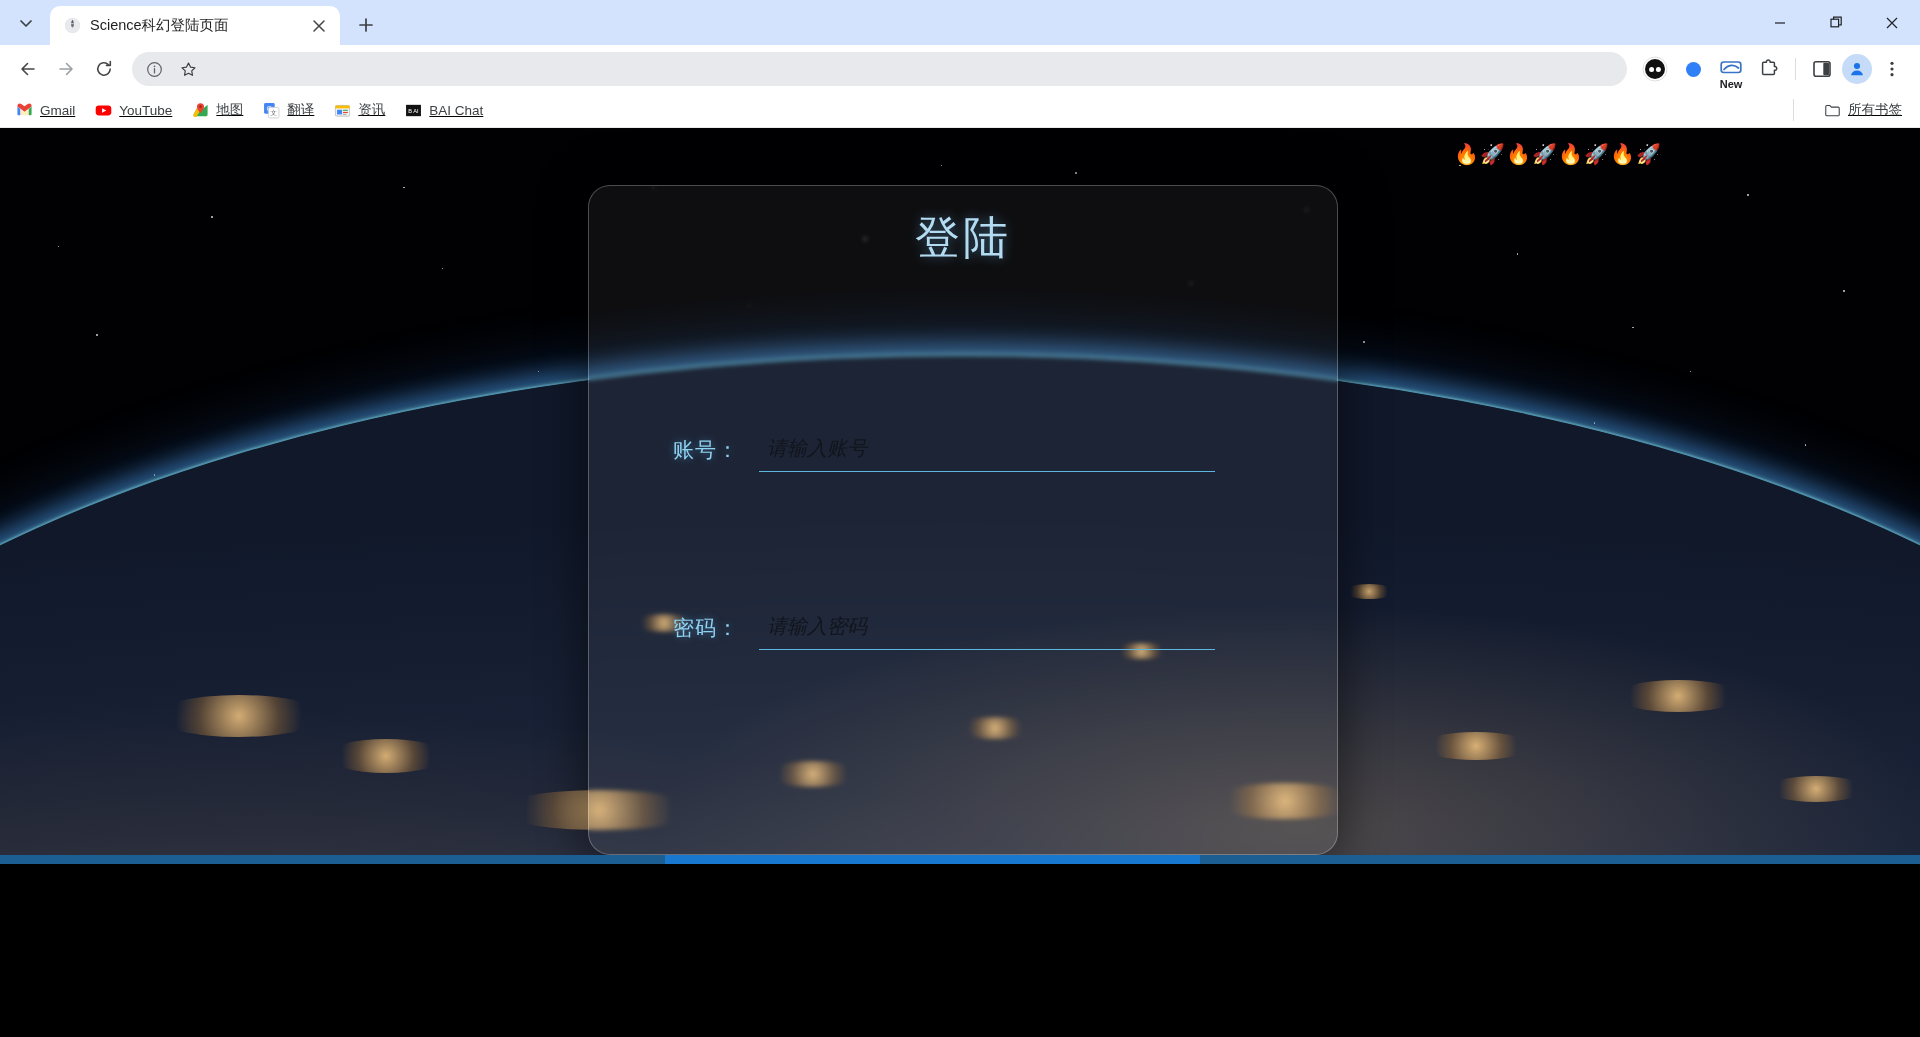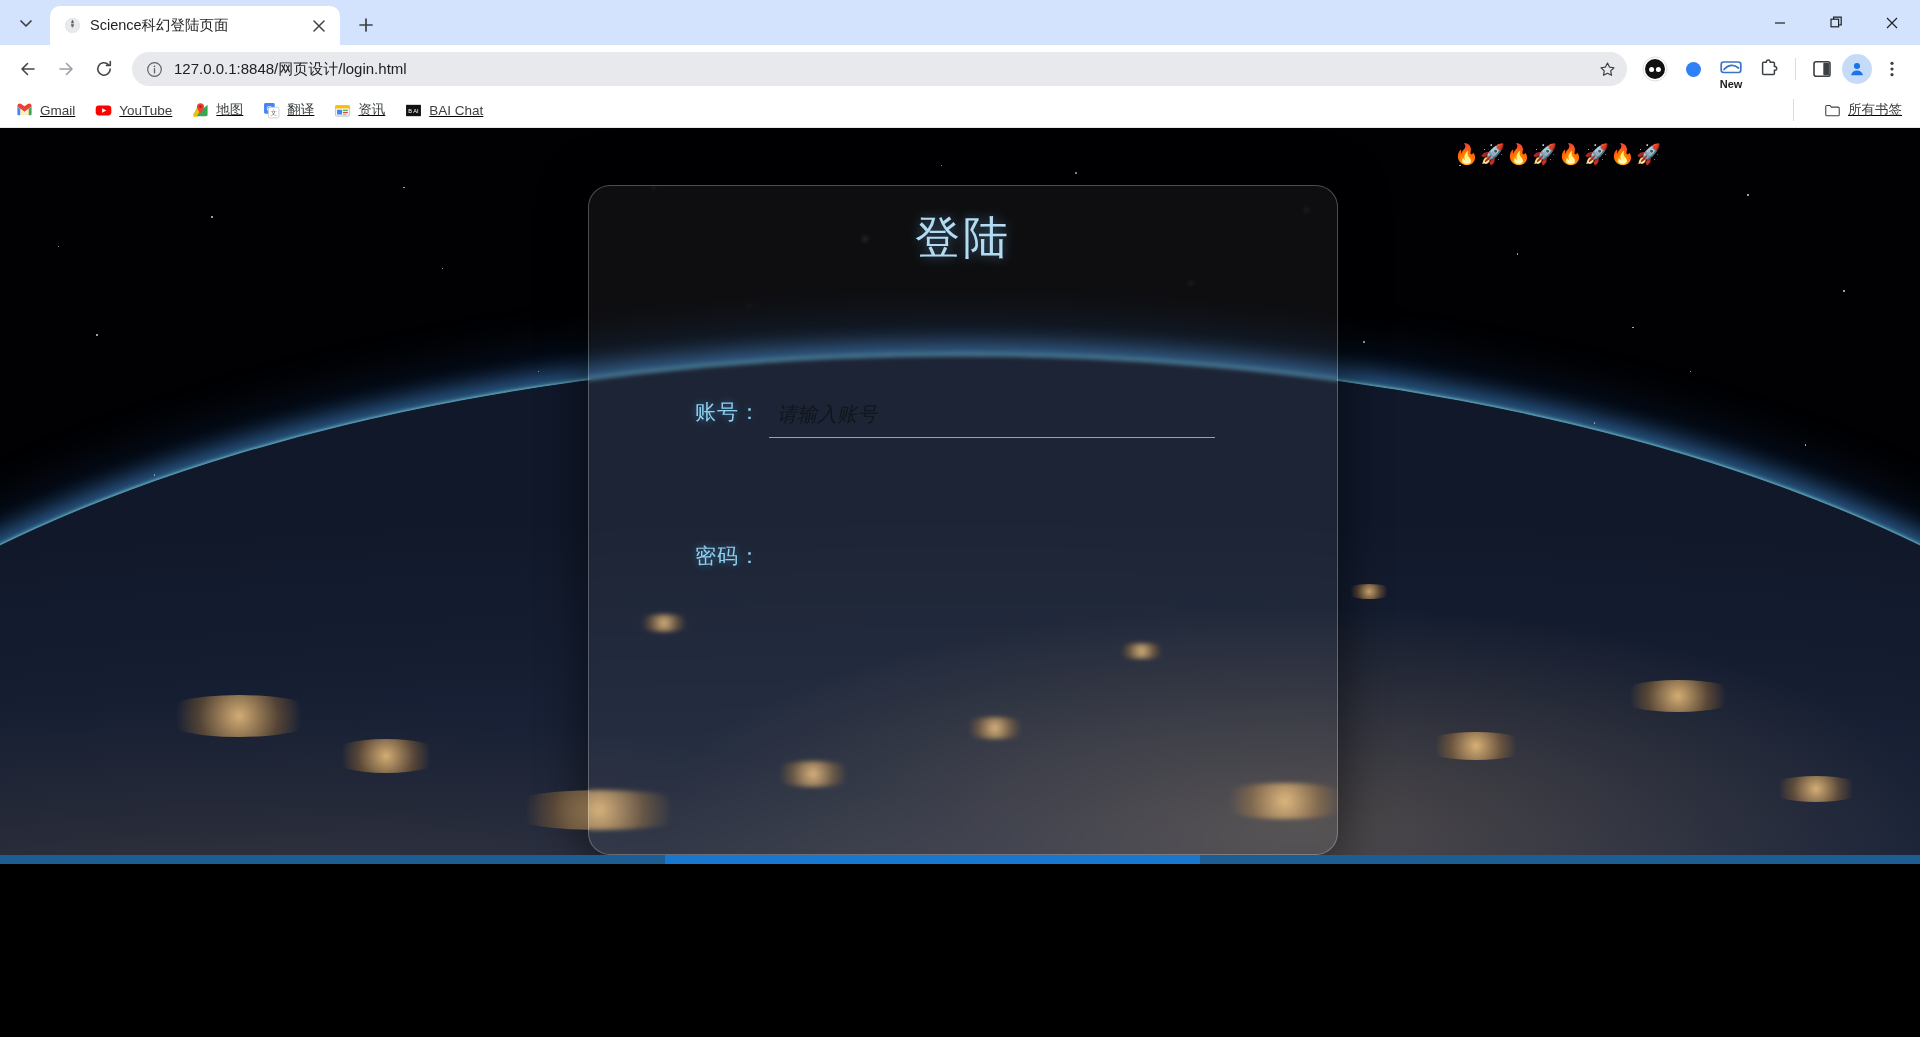--- a/index.html
+++ b/index.html
@@ -155,35 +155,36 @@
     backdrop-filter: blur(2px);
     box-shadow: 0 0 42px 10px rgba(0,0,0,.42);
     z-index: 4;
   }
   .card-title {
     text-align: center; margin-top: 22px;
     font-size: 45px; color: #b3dcf2; letter-spacing: 3px;
     font-weight: normal; text-shadow: 0 0 12px rgba(120,200,255,.45);
   }
   .field-row {
-    display: flex; gap: 8px;
-    padding-left: 106px; padding-right: 122px;
+    display: flex; align-items: flex-end; gap: 20px;
+    padding-left: 84px; padding-right: 122px;
   }
   .field-row.account { margin-top: 130px; }
   .field-row.password { margin-top: 104px; }
   .field-label {
     font-size: 21px; color: #8fd1f0; letter-spacing: 1px;
     padding-bottom: 8px; white-space: nowrap;
     text-shadow: 0 0 8px rgba(100,190,255,.45);
   }
   .field-input {
     flex: 1; height: 40px; background: transparent; border: none;
     border-bottom: 1.5px solid #5bb7e0; outline: none;
     color: #cfe9ff; font-size: 20px; padding: 0 6px 6px 8px;
     font-family: Liberation Sans, sans-serif;
+    margin-top: 34px;
   }
   .field-input::placeholder {
     color: #11151c; font-style: italic; opacity: 1;
     font-family: "Liberation Sans", sans-serif;
   }
   .login-btn-wrap { display: flex; justify-content: center; margin-top: 98px; }
   .login-btn {
     width: 300px; height: 62px; border-radius: 34px;
     background: rgba(255,255,255,.62);
     border: 1px solid rgba(220,235,255,.85);
@@ -275,21 +276,20 @@
     </div>
 
     <div class="omnibox">
       <span class="omni-info">
         <svg width="17" height="17" viewBox="0 0 20 20">
           <circle cx="10" cy="10" r="8" fill="none" stroke="currentColor" stroke-width="1.4"></circle>
           <circle cx="10" cy="6.3" r="1" fill="currentColor"></circle>
           <path d="M10 9v5" stroke="currentColor" stroke-width="1.5" stroke-linecap="round"></path>
         </svg>
       </span>
-      <span class="omni-url">127.0.0.1:8848/网页设计/login.html</span>
       <span class="omni-star">
         <svg width="17" height="17" viewBox="0 0 20 20">
           <path d="M10 2.4l2.35 4.76 5.25.77-3.8 3.7.9 5.23L10 14.4l-4.7 2.46.9-5.23-3.8-3.7 5.25-.77z" fill="none" stroke="currentColor" stroke-width="1.4" stroke-linejoin="round"></path>
         </svg>
       </span>
     </div>
 
     <div class="tb-right">
       <div class="tb-icon">
         <svg width="26" height="26" viewBox="0 0 26 26">
@@ -471,20 +471,21 @@
     <div class="login-card">
       <h1 class="card-title">登陆</h1>
 
       <div class="field-row account">
         <span class="field-label">账号：</span>
         <input class="field-input" type="text" placeholder="请输入账号" style="">
       </div>
 
       <div class="field-row password">
         <span class="field-label">密码：</span>
+        <input class="field-input" type="text" placeholder="请输入密码" style="">
       </div>
 
     </div>
 
     <div class="taskbar">
       <div class="taskbar-active"></div>
     </div>
   </div>
 </div>
 

